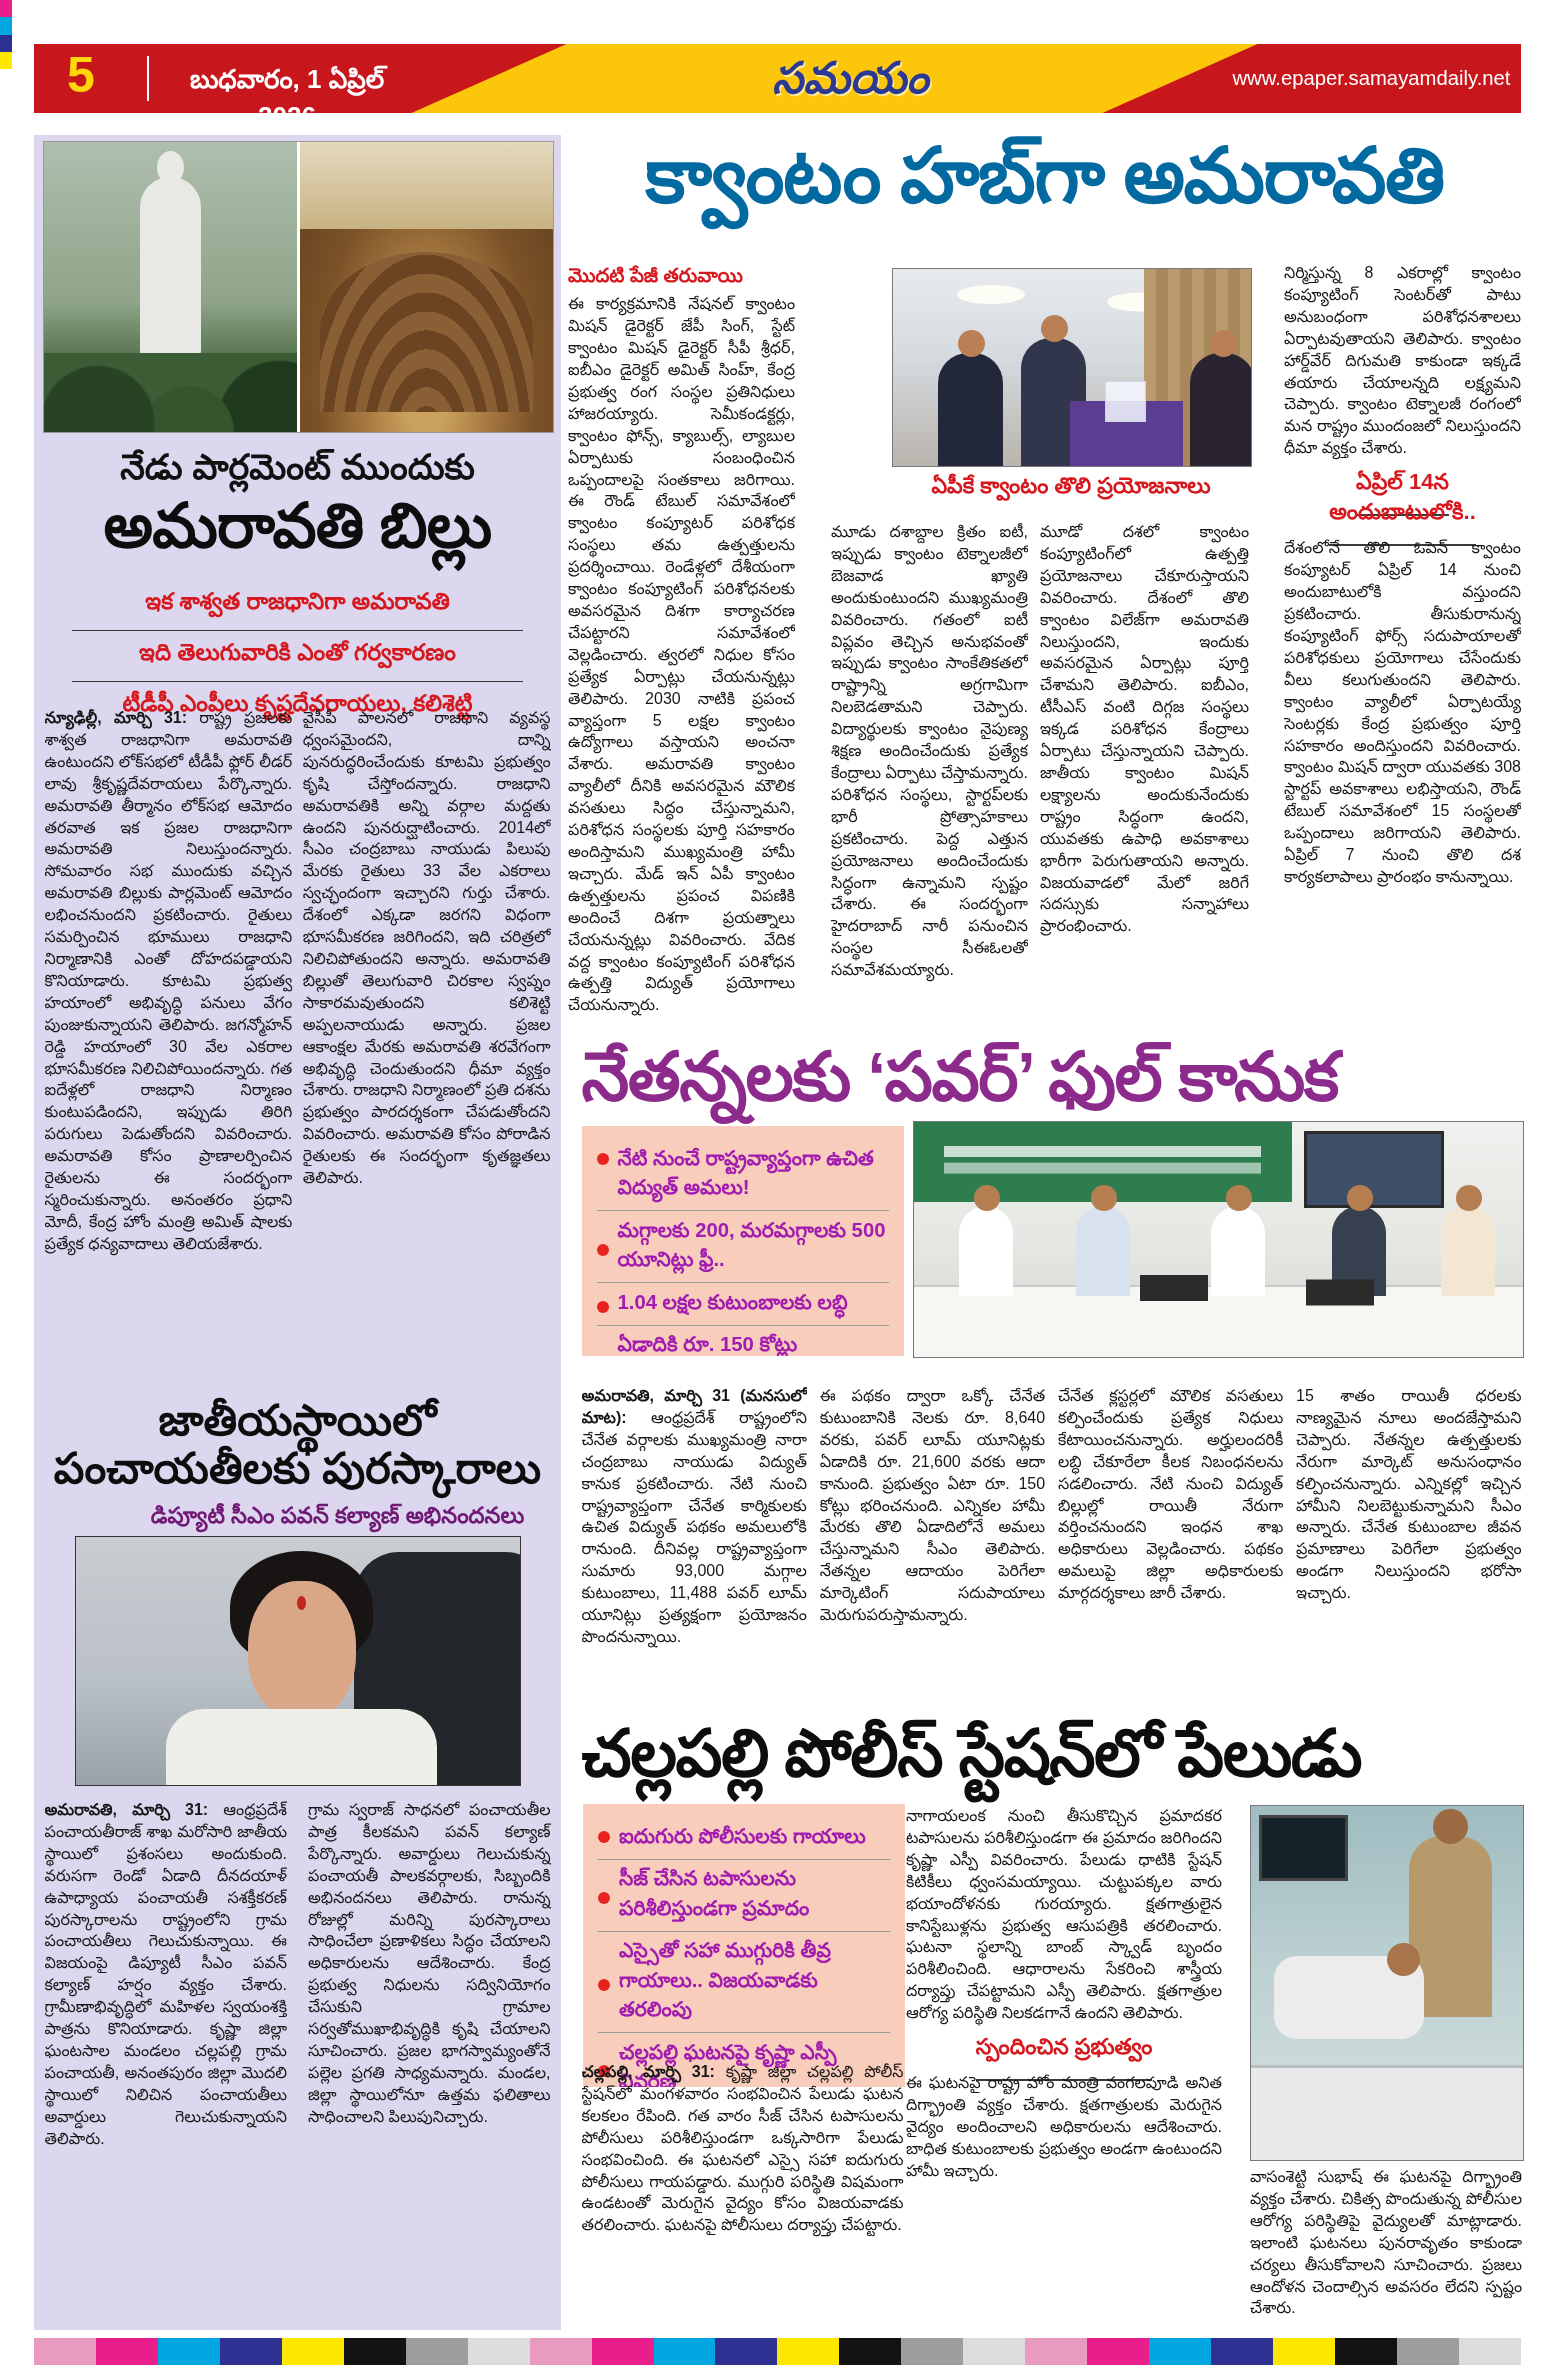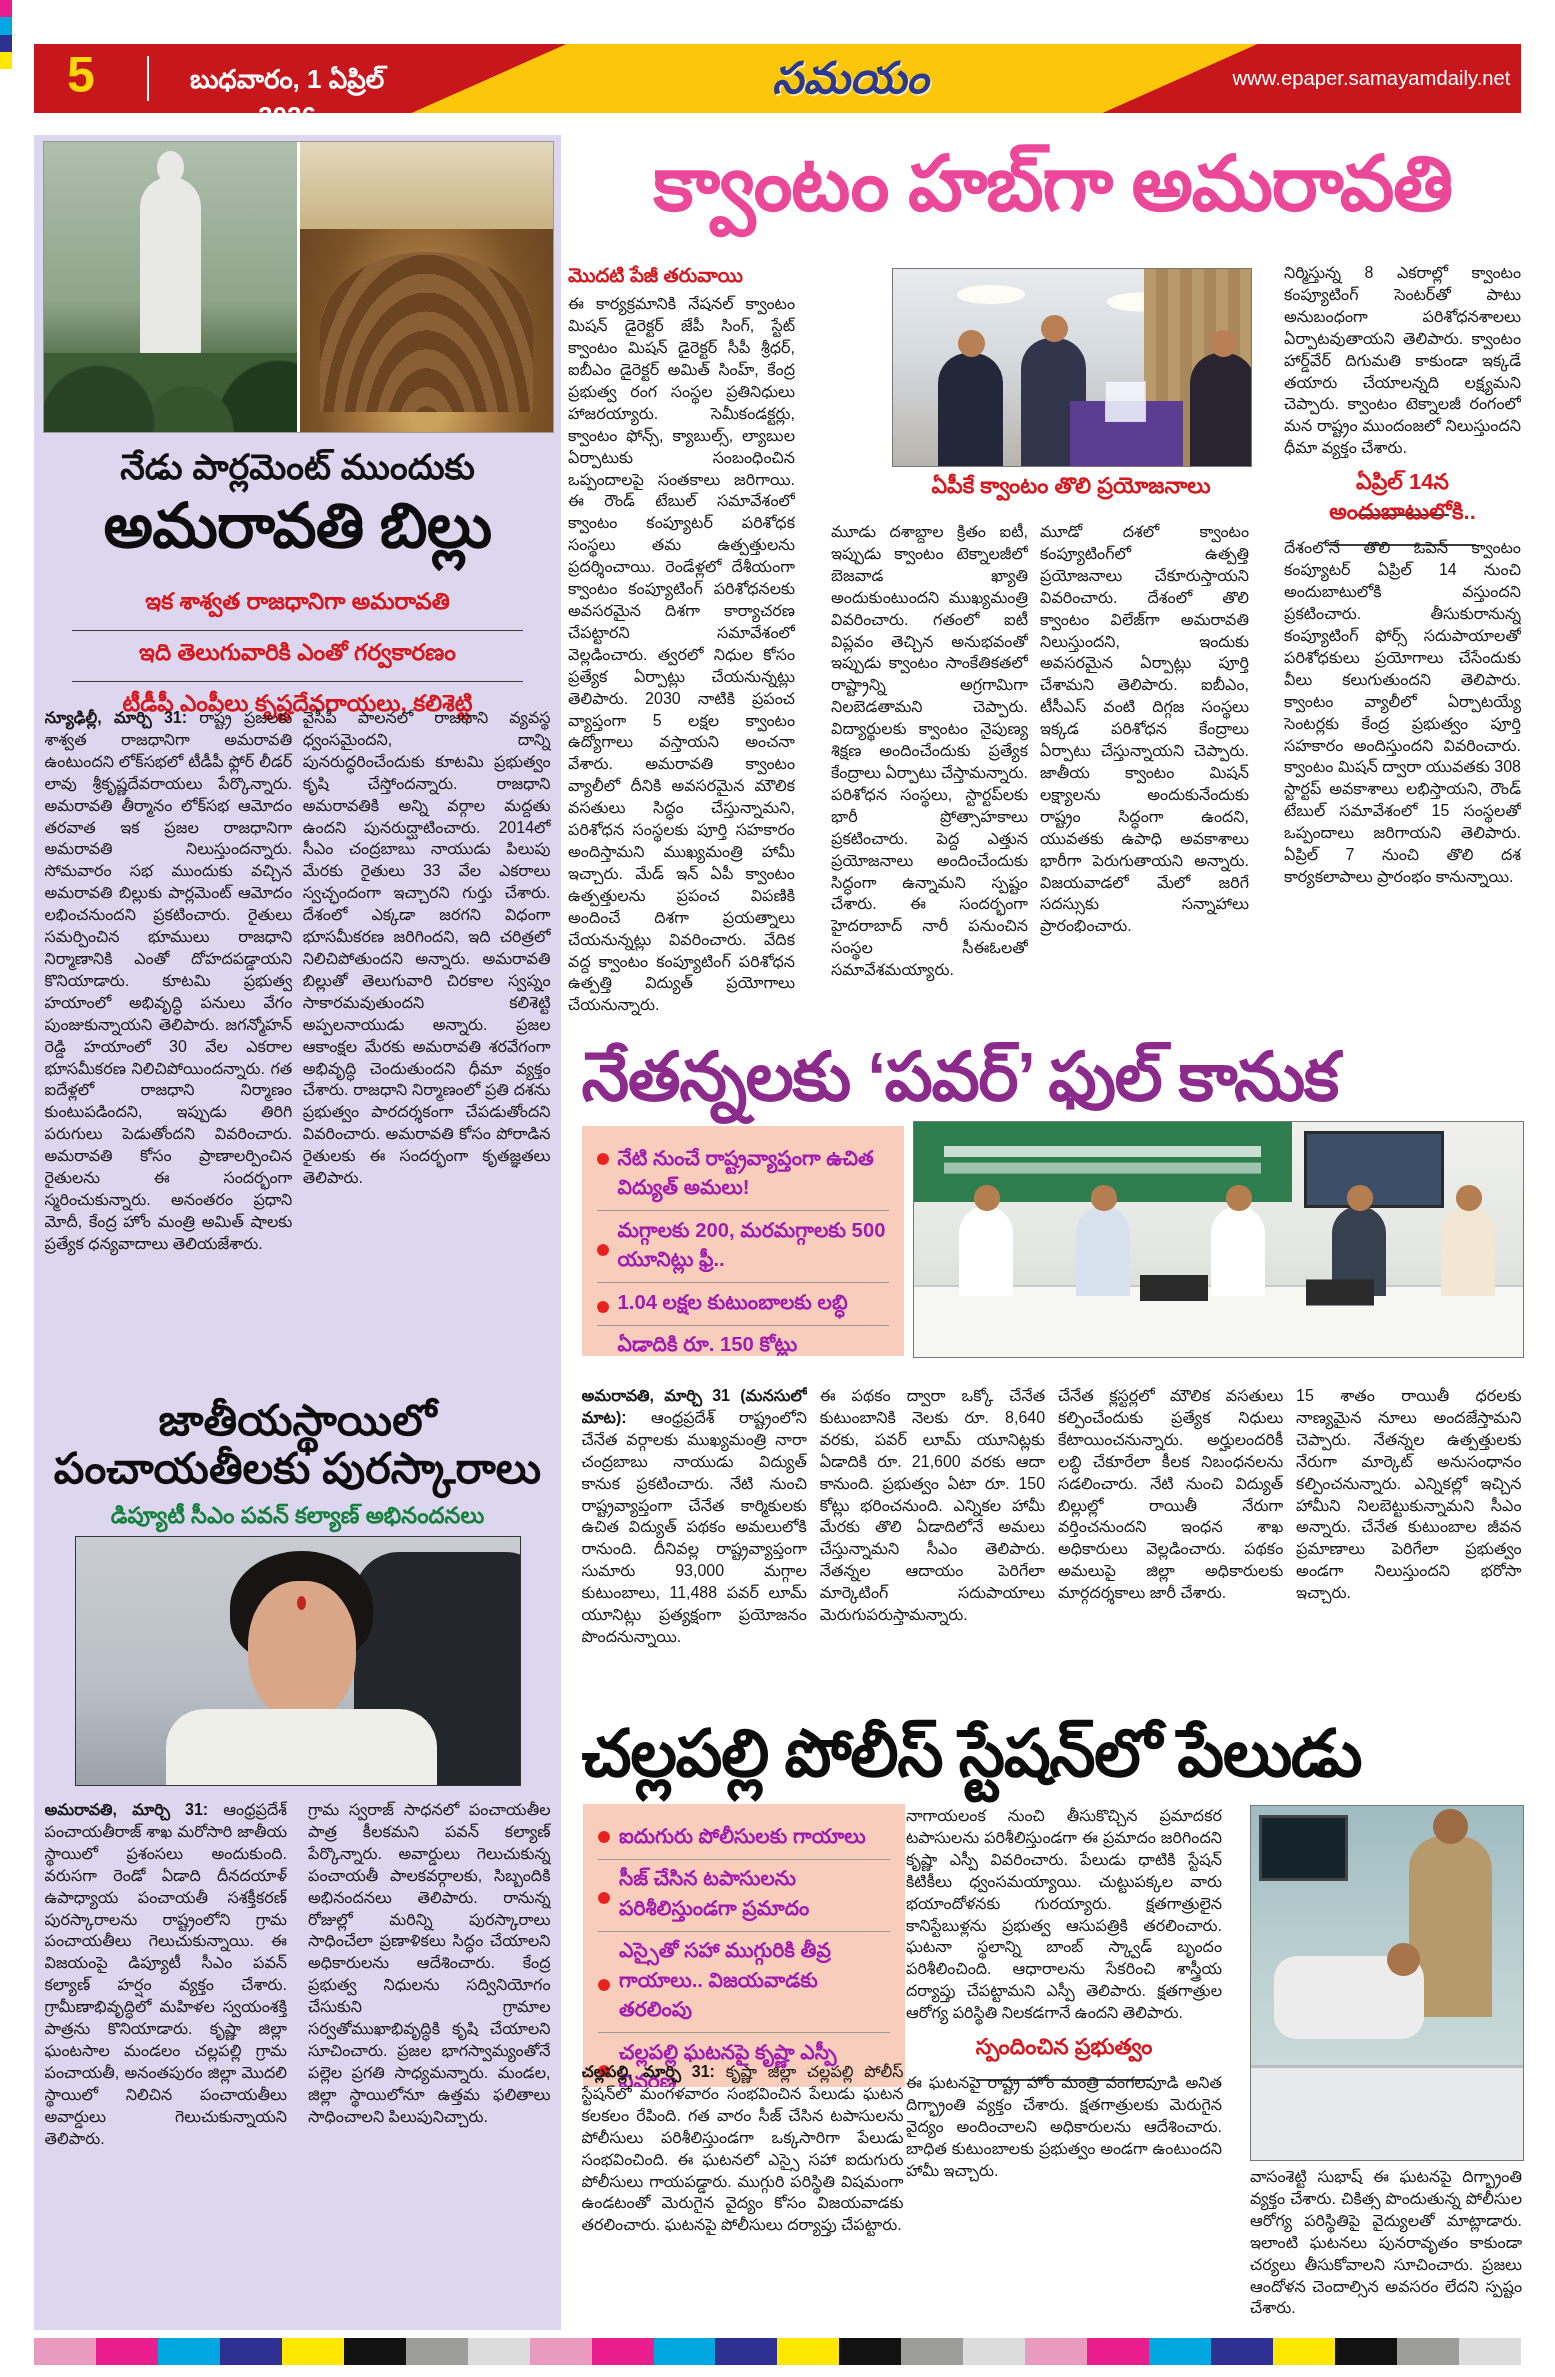--- a/index.html
+++ b/index.html
@@ -17,23 +17,23 @@
   .masthead::before{content:"";position:absolute;left:455px;top:0;width:691px;height:100%;
         background:#fcc60a;transform:skewX(-66deg);}
   .mh-pageno{position:absolute;left:33px;top:6px;font-size:50px;font-weight:bold;color:#ffd60a;z-index:2;line-height:1;}
   .mh-div{position:absolute;left:113px;top:12px;width:2.3px;height:45px;background:#ffffff;z-index:2;}
   .mh-date{position:absolute;left:129px;top:19.6px;width:248px;text-align:center;font-size:26px;font-weight:bold;color:#ffffff;z-index:2;}
   .mh-title{position:absolute;left:700px;top:9px;width:233px;text-align:center;font-size:44px;font-weight:bold;
         font-style:italic;color:#2b3990;z-index:2;text-shadow:1.5px 1.5px 0 rgba(255,255,255,.6);}
   .mh-url{position:absolute;right:10.5px;top:22.6px;font-size:20.3px;color:#ffffff;z-index:2;}
 
   
-  .quantum-headline{position:absolute;left:568px;top:132px;width:953px;height:105px;margin:8px;
+  .quantum-headline{position:absolute;left:568px;top:132px;width:953px;height:105px;margin:0;
         display:flex;align-items:center;justify-content:center;font-size:77px;font-weight:800;
-        color:#ec4899;letter-spacing:-1.5px;white-space:nowrap;}
+        color:#0369a1;letter-spacing:-1.5px;white-space:nowrap;}
 
   
   .btxt{font-size:16px;line-height:1.37;text-align:justify;color:#161616;overflow:hidden;}
   .lead{font-weight:bold;}
 
   
   .left-rail{position:absolute;left:34px;top:135px;width:527px;height:2195px;background:#dcd7ee;}
   .collage{position:absolute;left:9px;top:6px;width:509px;height:290px;display:flex;gap:3px;background:#fff;border:0.8px solid #999;}
   .collage .ph{flex:1;position:relative;overflow:hidden;}
   .ph-statue{background:linear-gradient(180deg,#aebfae 0%,#8fa489 55%,#4c6b44 78%,#2f4a2c 100%);}
@@ -50,21 +50,21 @@
 
   .bill-kicker{position:absolute;left:0;top:312px;width:100%;text-align:center;font-size:35px;font-weight:bold;color:#111;}
   .bill-headline{position:absolute;left:0;top:355px;width:100%;text-align:center;font-size:62px;font-weight:800;color:#0d0d0d;letter-spacing:-0.8px;}
   .bill-subs{position:absolute;left:38px;top:445px;width:451px;text-align:center;}
   .bill-subs .s{font-size:23px;font-weight:bold;color:#d6191f;padding:7.5px 0 10.5px;}
   .bill-subs .s + .s{border-top:1.5px solid #3a3a3a;}
   .bill-body{position:absolute;left:10.5px;top:572px;width:506px;height:653px;display:flex;gap:10.5px;}
   .bill-body .col{flex:1;}
 
   .pan-headline{position:absolute;left:0;top:1261px;width:100%;text-align:center;font-size:43px;font-weight:800;color:#0d0d0d;line-height:1.12;}
-  .pan-sub{position:absolute;left:0;top:1368px;width:100%;text-align:center;font-size:22.6px;font-weight:bold;color:#15803d;}
+  .pan-sub{position:absolute;left:0;top:1368px;width:100%;text-align:center;font-size:22.6px;font-weight:bold;color:#701a75;padding-left:40px;}
   .pawan-photo{position:absolute;left:41px;top:1401px;width:444px;height:248px;border:1.5px solid #333;
         background:linear-gradient(180deg,#c9cdd2 0%,#b9bfc6 60%,#9aa1a8 100%);overflow:hidden;}
   .pawan-photo .chair{position:absolute;right:-30px;top:15px;width:196px;height:233px;background:#23262a;border-radius:45px 45px 0 0;}
   .pawan-photo .hair{position:absolute;left:154px;top:13.5px;width:143px;height:113px;background:#181414;border-radius:50% 50% 40% 40%;}
   .pawan-photo .face{position:absolute;left:172px;top:44px;width:108px;height:139px;background:#d9a787;border-radius:46%;}
   .pawan-photo .tilak{position:absolute;left:221px;top:59px;width:9px;height:13.5px;background:#c1271d;border-radius:50%;}
   .pawan-photo .kurta{position:absolute;left:90px;top:172px;width:271px;height:83px;background:#efefe9;border-radius:38px 38px 0 0;}
   .pan-body{position:absolute;left:10.5px;top:1664px;width:506px;height:521px;display:flex;gap:21px;}
   .pan-body .col{flex:1;}
 

